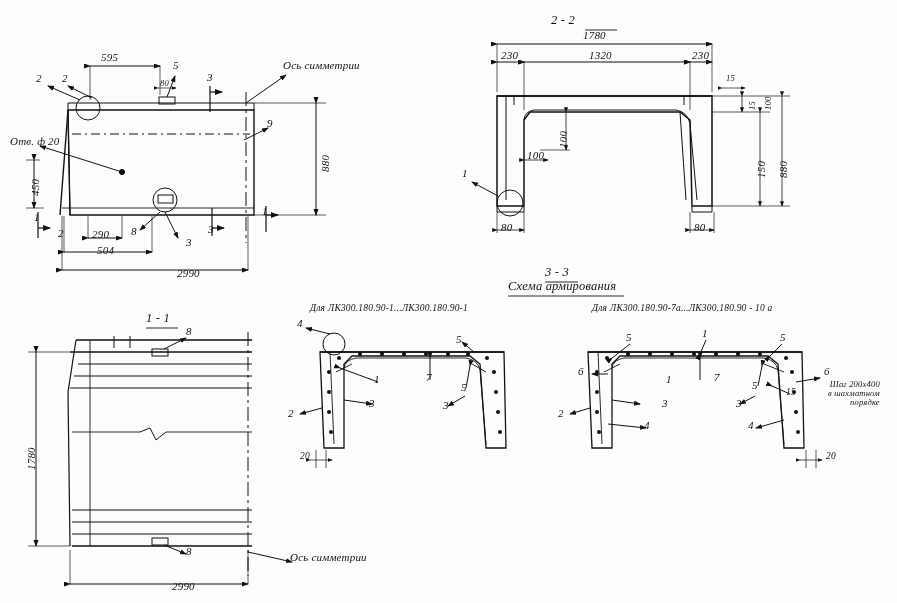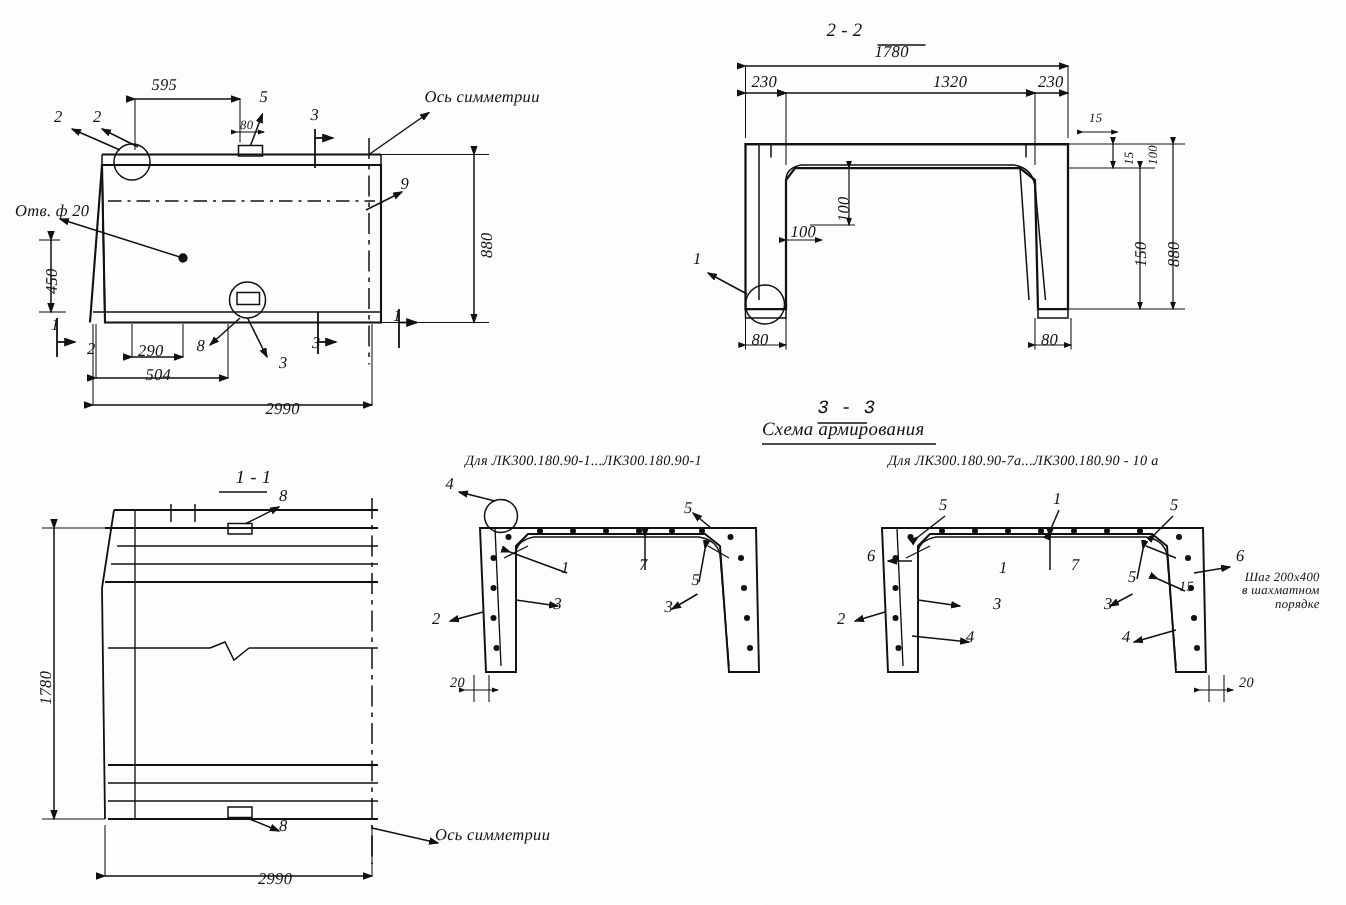--- a/index.html
+++ b/index.html
@@ -302,22 +302,22 @@
       <line x1="800" y1="460" x2="822" y2="460" marker-start="url(#arrs)" marker-end="url(#arrs)" stroke-width="0.7"></line>
 
       <line x1="585" y1="30" x2="617" y2="30" stroke-width="0.9"></line>
       <line x1="146" y1="328" x2="178" y2="328" stroke-width="0.9"></line>
       <line x1="545" y1="282" x2="578" y2="282" stroke-width="0.9"></line>
       <line x1="508" y1="296" x2="624" y2="296" stroke-width="0.9"></line>
     </g>
   </svg>
 
   <div class="lbl big" style="left:551px; top:14px;">2 - 2</div>
-  <div class="lbl big" style="left:157px; top:312px;">1 - 1</div>
-  <div class="lbl big" style="left:545px; top:266px;font-family:Liberation Mono, monospace;">3 - 3</div>
+  <div class="lbl big" style="left:146px; top:312px;">1 - 1</div>
+  <div class="lbl big" style="left:545px; top:266px;">3 - 3</div>
   <div class="lbl big" style="left:508px; top:280px;">Схема армирования</div>
 
   <div class="lbl" style="left:283px; top:60px;">Ось симметрии</div>
   <div class="lbl" style="left:290px; top:552px;">Ось симметрии</div>
 
   <div class="lbl" style="left:10px; top:136px;">Отв. ф 20</div>
 
   <div class="lbl" style="left:101px; top:52px;font-style:italic;">595</div>
   <div class="lbl rot" style="left:320px; top:172px;">880</div>
   <div class="lbl rot" style="left:30px; top:196px;">450</div>
@@ -332,21 +332,21 @@
   <div class="lbl" style="left:207px; top:72px;">3</div>
   <div class="lbl" style="left:267px; top:118px;">9</div>
   <div class="lbl" style="left:131px; top:226px;">8</div>
   <div class="lbl" style="left:186px; top:237px;">3</div>
   <div class="lbl" style="left:208px; top:224px;">3</div>
   <div class="lbl" style="left:262px; top:206px;">1</div>
   <div class="lbl" style="left:34px; top:212px;">1</div>
   <div class="lbl" style="left:58px; top:228px;">2</div>
 
   <div class="lbl" style="left:583px; top:30px;">1780</div>
-  <div class="lbl" style="left:622px; top:50px;">1320</div>
+  <div class="lbl" style="left:589px; top:50px;">1320</div>
   <div class="lbl" style="left:501px; top:50px;">230</div>
   <div class="lbl" style="left:692px; top:50px;">230</div>
   <div class="lbl tiny" style="left:726px; top:74px;">15</div>
   <div class="lbl rot tiny" style="left:748px; top:110px;">15</div>
   <div class="lbl rot tiny" style="left:764px; top:110px;">100</div>
   <div class="lbl rot" style="left:558px; top:148px;">100</div>
   <div class="lbl" style="left:527px; top:150px;">100</div>
   <div class="lbl rot" style="left:756px; top:178px;">150</div>
   <div class="lbl rot" style="left:778px; top:178px;">880</div>
   <div class="lbl" style="left:501px; top:222px;">80</div>

